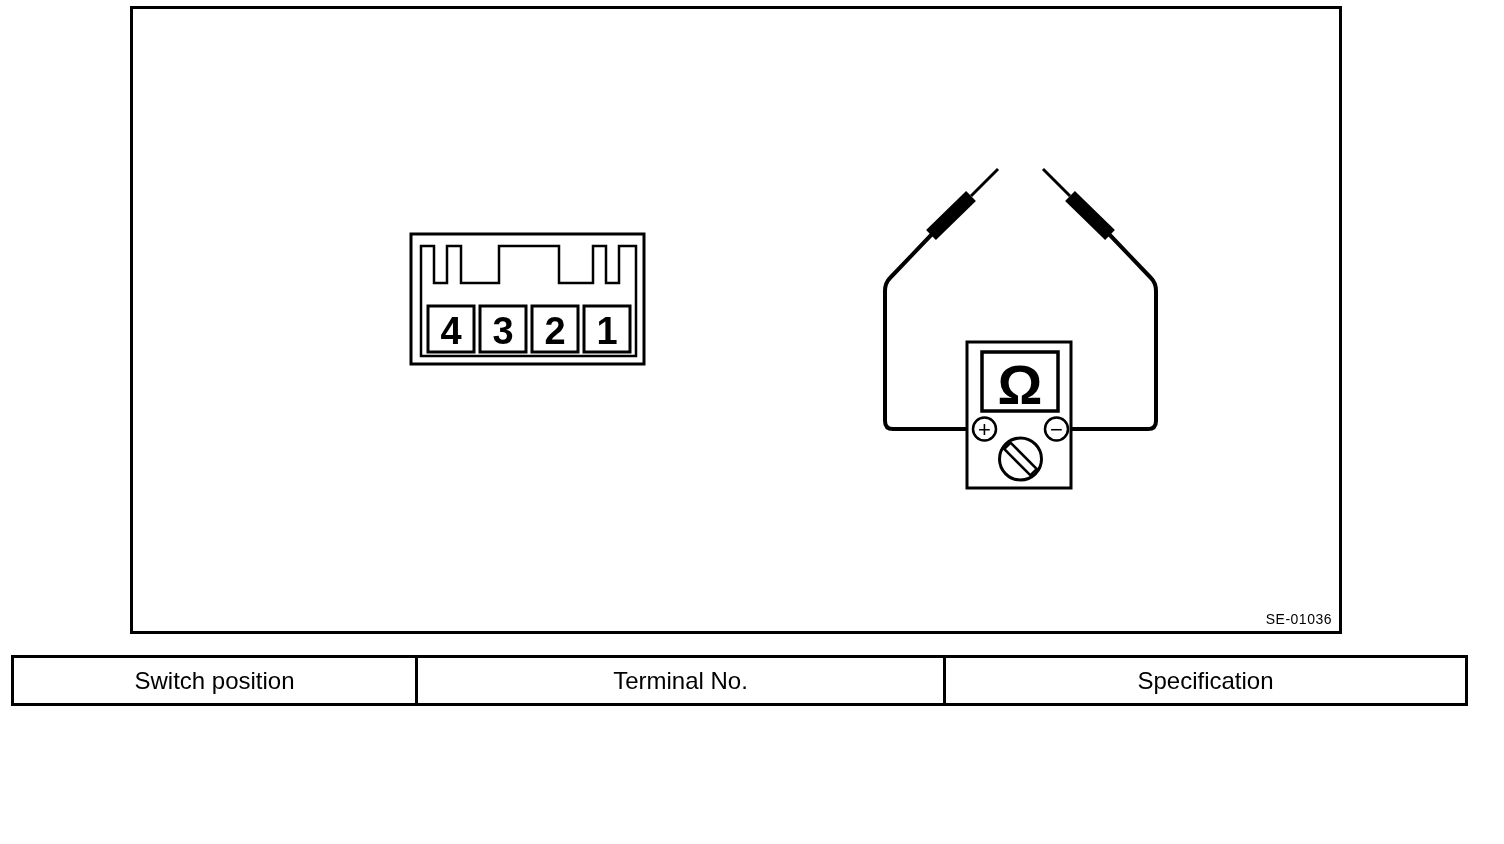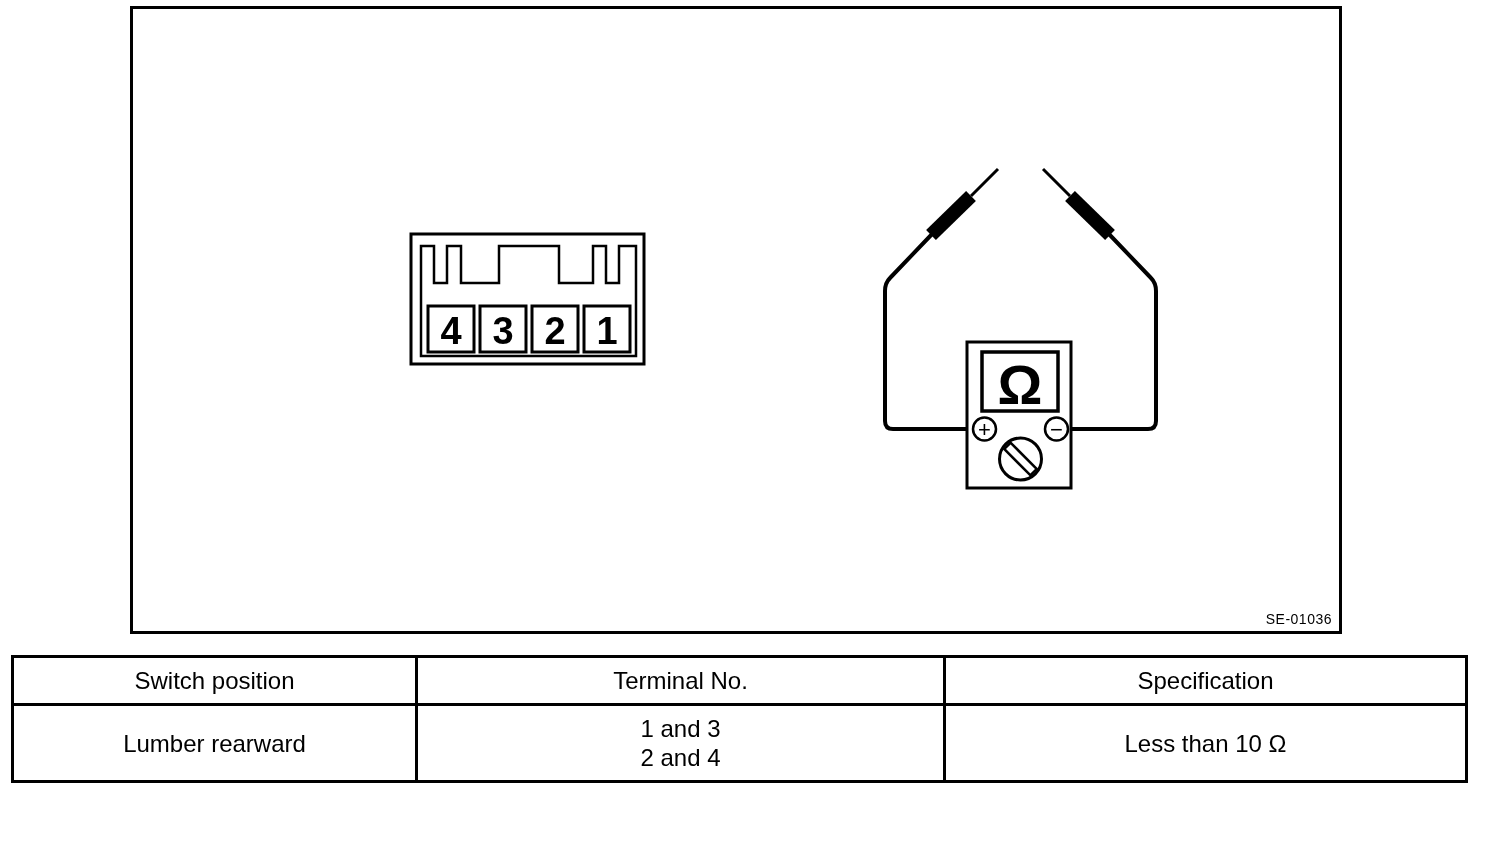--- a/index.html
+++ b/index.html
@@ -115,22 +115,14 @@
     <col style="width:522px">
   </colgroup>
   <thead>
     <tr>
       <th>Switch position</th>
       <th>Terminal No.</th>
       <th>Specification</th>
     </tr>
   </thead>
   <tbody>
-    <tr class="row-2">
-      <td>Lumber rearward</td>
-      <td>
-        <div class="terminal-pair">1 and 3</div>
-        <div class="terminal-pair">2 and 4</div>
-      </td>
-      <td>Less than 10 Ω</td>
-    </tr>
   </tbody>
 </table>
 
 </body></html>

